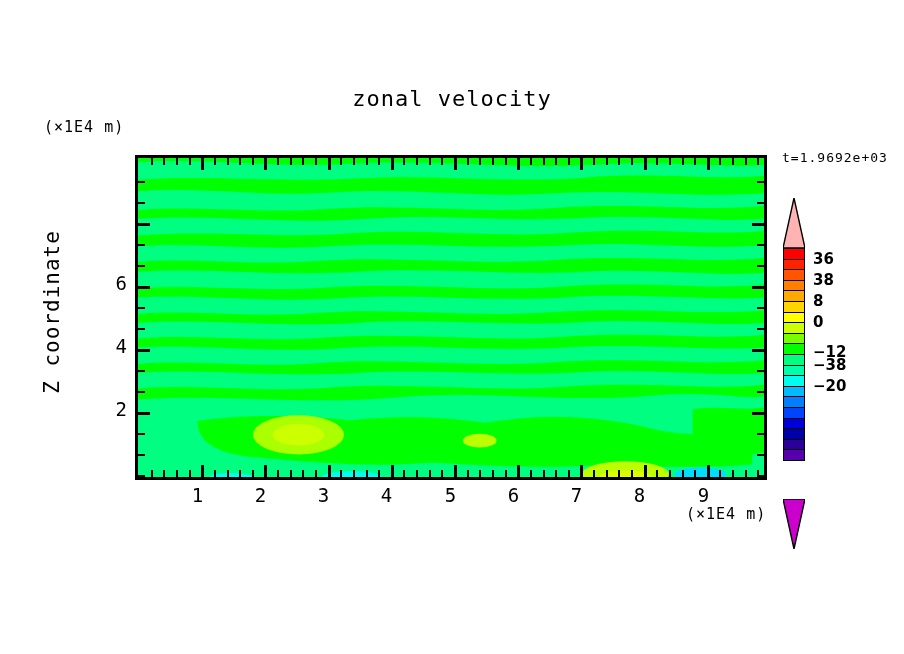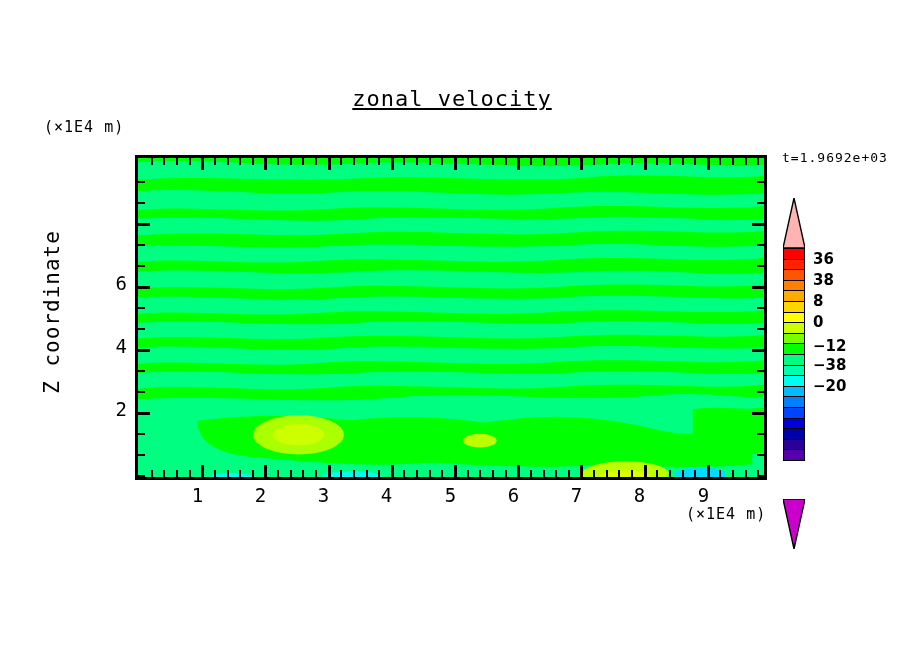--- a/index.html
+++ b/index.html
@@ -15,21 +15,20 @@
   
   .thin{
     font-family:"DejaVu Sans Mono",monospace;
     font-weight:300;
     letter-spacing:1px;
   }
 
   #title{
     left:0;top:86px;width:904px;text-align:center;
     font-size:22px;
-    text-decoration:underline;
   }
   #xaxis-title{
     left:0;top:524px;width:760px;text-align:center;
     font-size:21px;
   }
   #yaxis-title{
     left:-58px;top:300px;width:220px;text-align:center;
     font-size:21px;
     transform:rotate(-90deg);transform-origin:center center;
   }
@@ -312,19 +311,19 @@
         <div class="cband" style="top: 169.6px; height: 11.6px; background: rgb(0, 0, 221);"></div>
         <div class="cband" style="top: 180.2px; height: 11.6px; background: rgb(0, 0, 170);"></div>
         <div class="cband" style="top: 190.8px; height: 11.6px; background: rgb(42, 0, 153);"></div>
         <div class="cband" style="top: 201.4px; height: 11.6px; background: rgb(85, 0, 170);"></div>
       </div>
     <div id="clabels">
         <div class="clab" style="top: 10.6px;">36</div>
         <div class="clab" style="top: 31.8px;">38</div>
         <div class="clab" style="top: 53px;">8</div>
         <div class="clab" style="top: 74.2px;">0</div>
-        <div class="clab" style="top: 98px;">−12</div>
+        <div class="clab" style="top: 104px;">−12</div>
         <div class="clab" style="top: 116.6px;">−38</div>
         <div class="clab" style="top: 137.8px;">−20</div>
       </div>
   </div>
 
 </div>
 
 </body></html>

